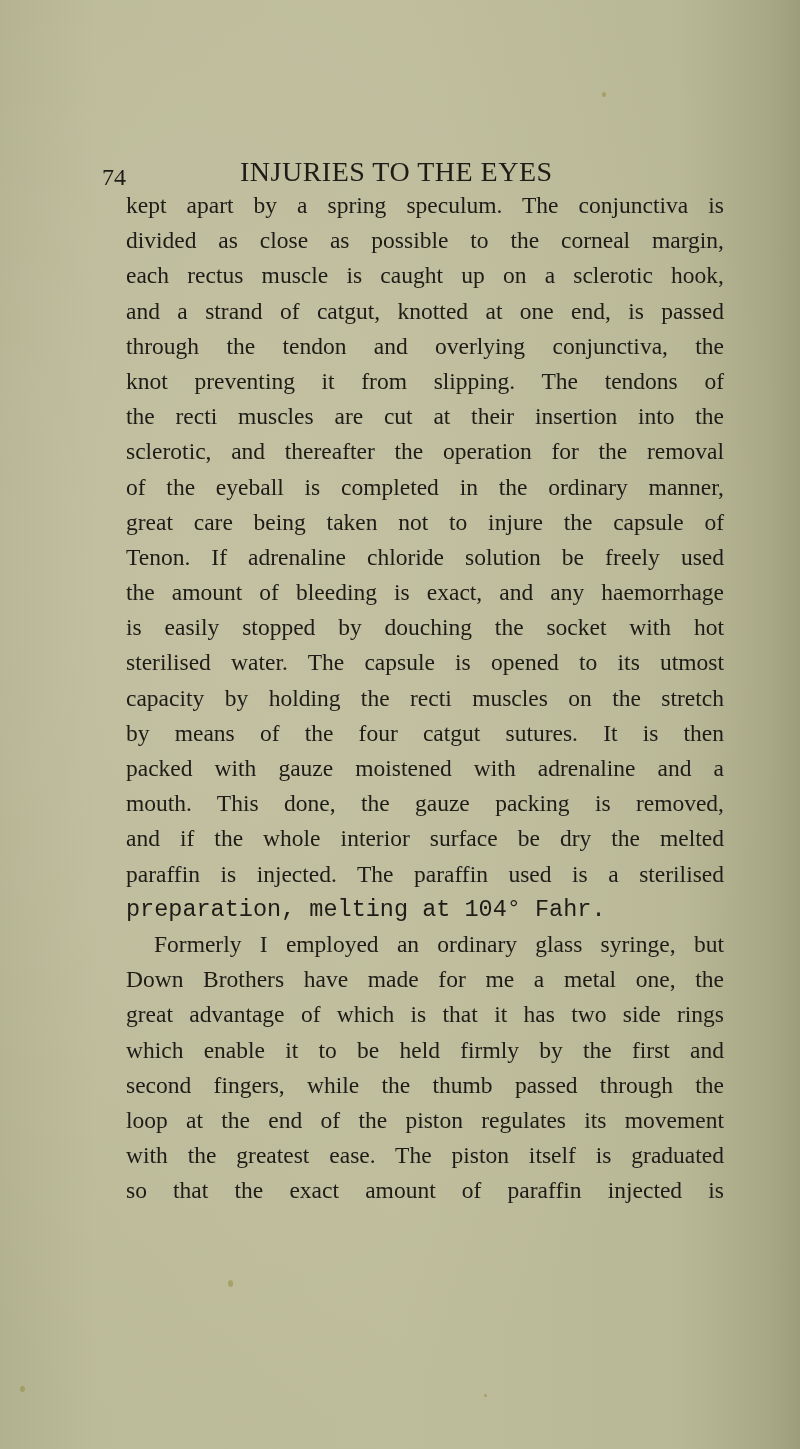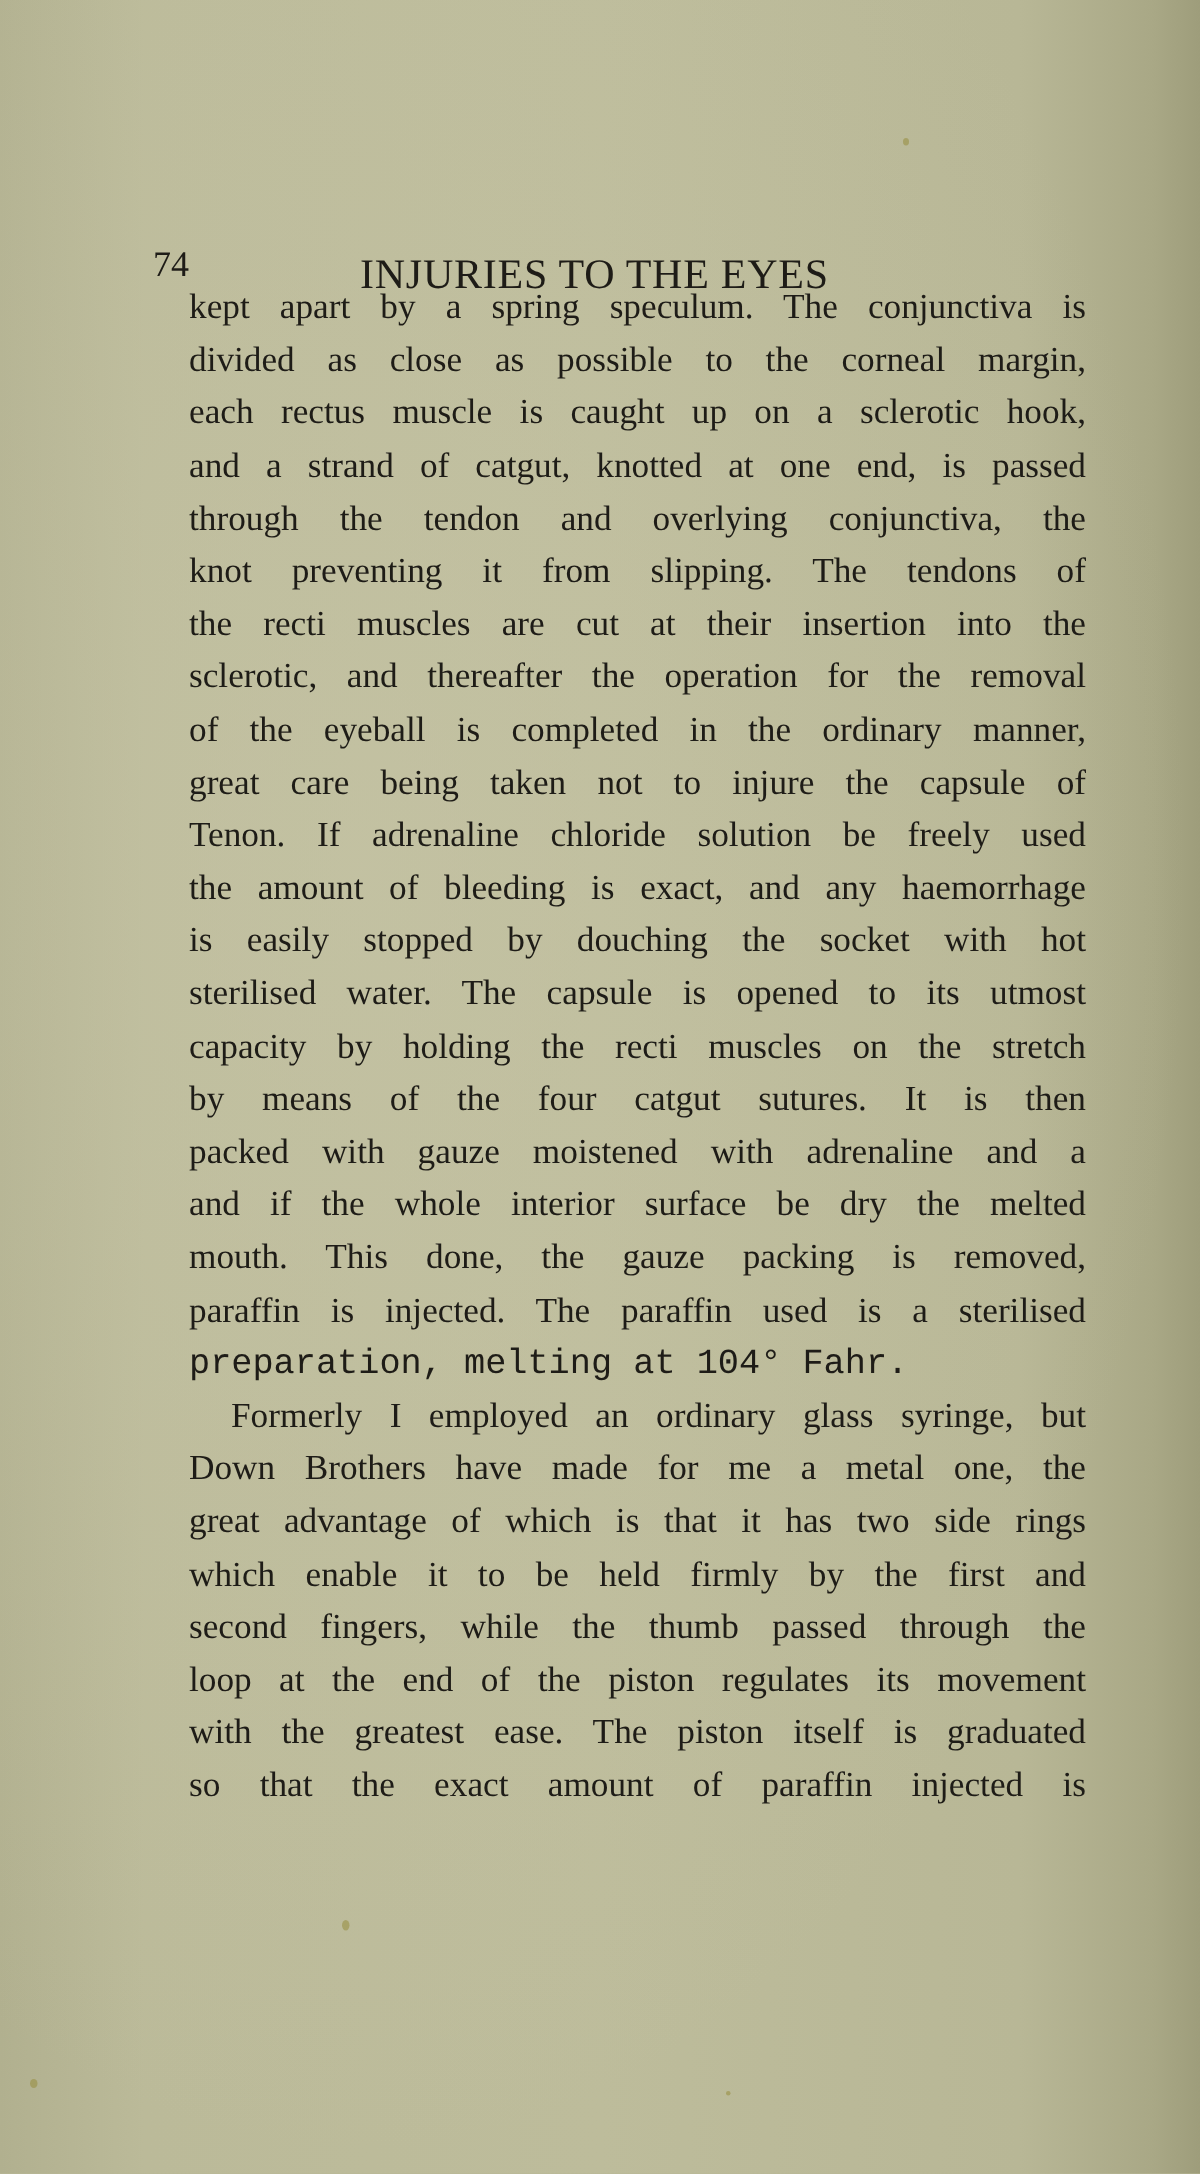--- a/index.html
+++ b/index.html
@@ -36,21 +36,20 @@
       top: 8px;
       font-size: 24px;
       letter-spacing: 0;
     }
     .header-title {
       position: absolute;
       left: 138px;
       top: 0;
       font-size: 28px;
       letter-spacing: 0.5px;
-      margin-top: 12px;
     }
     .body-text {
       position: absolute;
       left: 102px;
       top: 188px;
       width: 622px;
     }
     .line {
       display: block;
       height: 35.2px;
@@ -96,22 +95,22 @@
     <span class="line">sclerotic, and thereafter the operation for the removal</span>
     <span class="line">of the eyeball is completed in the ordinary manner,</span>
     <span class="line">great care being taken not to injure the capsule of</span>
     <span class="line">Tenon.  If adrenaline chloride solution be freely used</span>
     <span class="line">the amount of bleeding is exact, and any haemorrhage</span>
     <span class="line">is easily stopped by douching the socket with hot</span>
     <span class="line">sterilised water.  The capsule is opened to its utmost</span>
     <span class="line">capacity by holding the recti muscles on the stretch</span>
     <span class="line">by means of the four catgut sutures.  It is then</span>
     <span class="line">packed with gauze moistened with adrenaline and a</span>
+    <span class="line">mouth.  This done, the gauze packing is removed,</span>
     <span class="line">and if the whole interior surface be dry the melted</span>
-    <span class="line">mouth.  This done, the gauze packing is removed,</span>
     <span class="line">paraffin is injected.  The paraffin used is a sterilised</span>
     <span class="line last">preparation, melting at 104° Fahr.</span>
     <span class="line indent">Formerly I employed an ordinary glass syringe, but</span>
     <span class="line">Down Brothers have made for me a metal one, the</span>
     <span class="line">great advantage of which is that it has two side rings</span>
     <span class="line">which enable it to be held firmly by the first and</span>
     <span class="line">second fingers, while the thumb passed through the</span>
     <span class="line">loop at the end of the piston regulates its movement</span>
     <span class="line">with the greatest ease.  The piston itself is graduated</span>
     <span class="line">so that the exact amount of paraffin injected is</span>

